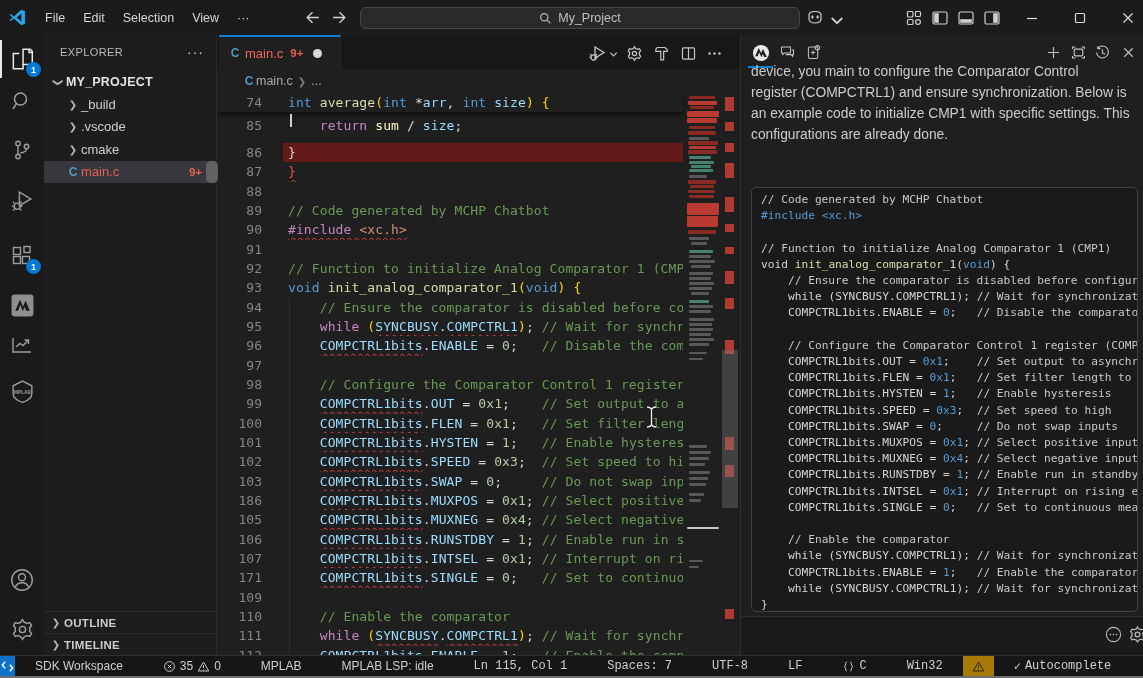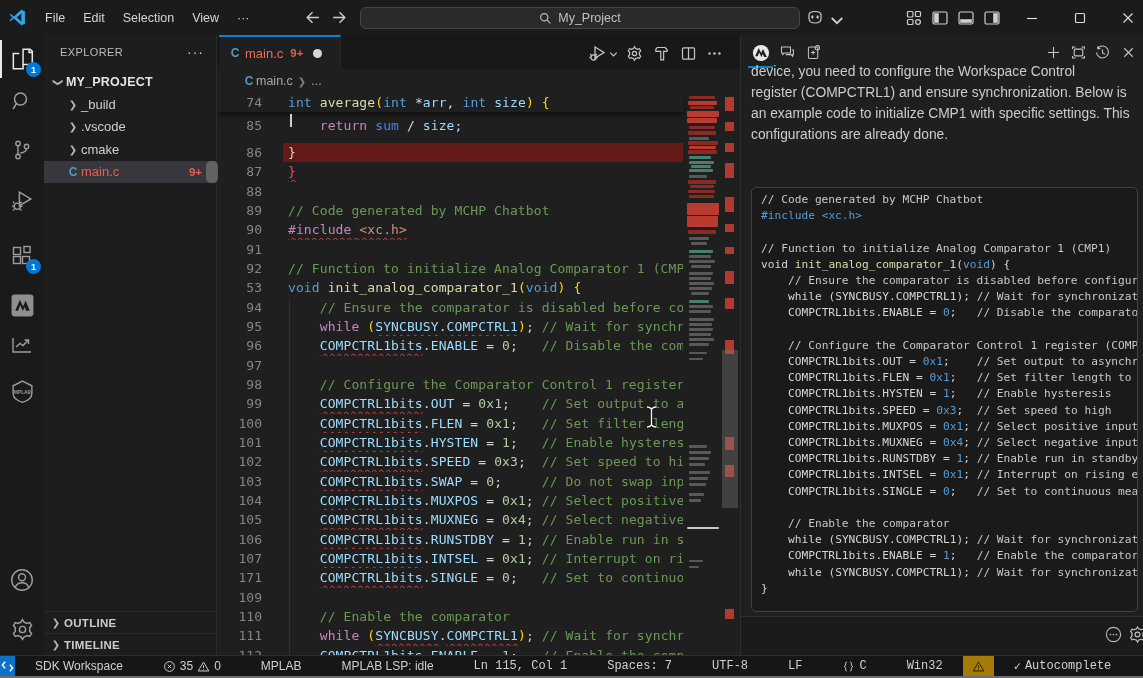--- a/index.html
+++ b/index.html
@@ -350,21 +350,21 @@
       <span class="c-icon">C</span>
       <span>main.c</span>
       <span class="bc-sep">❯</span>
       <span>...</span>
     </div>
     <div class="codearea" id="codearea">
       <div class="indent-guide" style="top:205px;height:357px"></div>
       <div id="codelines">
           <div class="code-row" style="top: 23px;">
             <div class="gutter-num">85</div>
-            <div class="code-text">    <span class="" style="color:#C586C0">return</span> <span class="" style="color:#3b82f6">sum</span> <span class="" style="color:#D4D4D4">/</span> <span class="" style="color:#9CDCFE">size</span><span class="" style="color:#D4D4D4">;</span></div>
+            <div class="code-text">    <span class="" style="color:#C586C0">return</span> <span class="" style="color:#fef9c3">sum</span> <span class="" style="color:#D4D4D4">/</span> <span class="" style="color:#9CDCFE">size</span><span class="" style="color:#D4D4D4">;</span></div>
           </div>
           <div class="code-row" style="top: 50px;">
             <div class="row-redbg"></div>
             <div class="gutter-num">86</div>
             <div class="code-text"><span style="color:#d4d4d4">}</span></div>
           </div>
           <div class="code-row" style="top: 69.33px;">
             <div class="gutter-num">87</div>
             <div class="code-text"><span class="sq" style="color:#f14c4c">}</span></div>
           </div>
@@ -382,21 +382,21 @@
           </div>
           <div class="code-row" style="top: 146.65px;">
             <div class="gutter-num">91</div>
             <div class="code-text"></div>
           </div>
           <div class="code-row" style="top: 165.98px;">
             <div class="gutter-num">92</div>
             <div class="code-text"><span style="color:#6A9955">// Function to initialize Analog Comparator 1 (CMP1)</span></div>
           </div>
           <div class="code-row" style="top: 185.31px;">
-            <div class="gutter-num">53</div>
+            <div class="gutter-num">93</div>
             <div class="code-text"><span class="" style="color:#569CD6">void</span> <span class="" style="color:#DCDCAA">init_analog_comparator_1</span><span class="" style="color:#FFD700">(</span><span class="" style="color:#569CD6">void</span><span class="" style="color:#FFD700">)</span> <span class="" style="color:#FFD700">{</span></div>
           </div>
           <div class="code-row" style="top: 204.64px;">
             <div class="gutter-num">94</div>
             <div class="code-text">    <span style="color:#6A9955">// Ensure the comparator is disabled before configuration</span></div>
           </div>
           <div class="code-row" style="top: 223.97px;">
             <div class="gutter-num">95</div>
             <div class="code-text">    <span class="" style="color:#C586C0">while</span> <span class="" style="color:#FFD700">(</span><span class="sq" style="color:#9CDCFE">SYNCBUSY</span><span class="" style="color:#D4D4D4">.</span><span class="sq" style="color:#9CDCFE">COMPCTRL1</span><span class="" style="color:#FFD700">)</span><span class="" style="color:#D4D4D4">;</span> <span style="color:#6A9955">// Wait for synchronization</span></div>
           </div>
@@ -426,21 +426,21 @@
           </div>
           <div class="code-row" style="top: 359.28px;">
             <div class="gutter-num">102</div>
             <div class="code-text">    <span class="sq" style="color:#9CDCFE">COMPCTRL1bits</span><span class="" style="color:#D4D4D4">.</span><span class="" style="color:#9CDCFE">SPEED</span> <span class="" style="color:#D4D4D4">=</span> <span class="" style="color:#B5CEA8">0x3</span><span class="" style="color:#D4D4D4">;</span>  <span style="color:#6A9955">// Set speed to high</span></div>
           </div>
           <div class="code-row" style="top: 378.61px;">
             <div class="gutter-num">103</div>
             <div class="code-text">    <span class="sq" style="color:#9CDCFE">COMPCTRL1bits</span><span class="" style="color:#D4D4D4">.</span><span class="" style="color:#9CDCFE">SWAP</span> <span class="" style="color:#D4D4D4">=</span> <span class="" style="color:#B5CEA8">0</span><span class="" style="color:#D4D4D4">;</span>     <span style="color:#6A9955">// Do not swap inputs</span></div>
           </div>
           <div class="code-row" style="top: 397.94px;">
-            <div class="gutter-num">104</div>
+            <div class="gutter-num">186</div>
             <div class="code-text">    <span class="sq" style="color:#9CDCFE">COMPCTRL1bits</span><span class="" style="color:#D4D4D4">.</span><span class="" style="color:#9CDCFE">MUXPOS</span> <span class="" style="color:#D4D4D4">=</span> <span class="" style="color:#B5CEA8">0x1</span><span class="" style="color:#D4D4D4">;</span> <span style="color:#6A9955">// Select positive input</span></div>
           </div>
           <div class="code-row" style="top: 417.27px;">
             <div class="gutter-num">105</div>
             <div class="code-text">    <span class="sq" style="color:#9CDCFE">COMPCTRL1bits</span><span class="" style="color:#D4D4D4">.</span><span class="" style="color:#9CDCFE">MUXNEG</span> <span class="" style="color:#D4D4D4">=</span> <span class="" style="color:#B5CEA8">0x4</span><span class="" style="color:#D4D4D4">;</span> <span style="color:#6A9955">// Select negative input</span></div>
           </div>
           <div class="code-row" style="top: 436.6px;">
             <div class="gutter-num">106</div>
             <div class="code-text">    <span class="sq" style="color:#9CDCFE">COMPCTRL1bits</span><span class="" style="color:#D4D4D4">.</span><span class="" style="color:#9CDCFE">RUNSTDBY</span> <span class="" style="color:#D4D4D4">=</span> <span class="" style="color:#B5CEA8">1</span><span class="" style="color:#D4D4D4">;</span> <span style="color:#6A9955">// Enable run in standby</span></div>
           </div>
@@ -581,40 +581,41 @@
       </svg>
       <svg class="sp-ico" style="left:353px" viewBox="0 0 20 20" fill="none" stroke="currentColor" stroke-width="1.3">
         <path d="M4.5 5 A7 7 0 1 1 3 10 M4.5 2.5 V5.5 H7.5"></path>
           <path d="M10 6.5 V10.5 L13 12"></path>
       </svg>
       <svg class="sp-ico" style="left:379px" viewBox="0 0 20 20" stroke="currentColor" stroke-width="1.3">
           <path d="M5 5 L15 15 M15 5 L5 15"></path>
         </svg>
     </div>
     <div class="sp-para" id="chatpara">
-        <div>device, you need to configure the Workspace Control</div>
+        <div>device, you main to configure the Comparator Control</div>
         <div>register (COMPCTRL1) and ensure synchronization. Below is</div>
         <div>an example code to initialize CMP1 with specific settings. This</div>
         <div>configurations are already done.</div>
       </div>
     <div class="codeblock" id="chatcode">
         <div class="cb-line"><span style="color:#c8c8c8">// Code generated by MCHP Chatbot</span></div>
         <div class="cb-line"><span class="" style="color:#569CD6">#include</span> <span class="" style="color:#569CD6">&lt;xc.h&gt;</span></div>
         <div class="cb-line">&nbsp;</div>
         <div class="cb-line"><span style="color:#c8c8c8">// Function to initialize Analog Comparator 1 (CMP1)</span></div>
         <div class="cb-line"><span class="" style="color:#d4d4d4">void</span> <span class="" style="color:#DCDCAA">init_analog_comparator_1</span><span class="" style="color:#d4d4d4">(</span><span class="" style="color:#569CD6">void</span><span class="" style="color:#d4d4d4">)</span> <span class="" style="color:#d4d4d4">{</span></div>
         <div class="cb-line">    <span style="color:#c8c8c8">// Ensure the comparator is disabled before configuration</span></div>
         <div class="cb-line">    <span class="" style="color:#d4d4d4">while</span> <span class="" style="color:#d4d4d4">(</span><span class="" style="color:#d4d4d4">SYNCBUSY</span><span class="" style="color:#d4d4d4">.</span><span class="" style="color:#d4d4d4">COMPCTRL1</span><span class="" style="color:#d4d4d4">)</span><span class="" style="color:#d4d4d4">;</span> <span style="color:#c8c8c8">// Wait for synchronization</span></div>
         <div class="cb-line">    <span class="" style="color:#d4d4d4">COMPCTRL1bits</span><span class="" style="color:#d4d4d4">.</span><span class="" style="color:#d4d4d4">ENABLE</span> <span class="" style="color:#d4d4d4">=</span> <span class="" style="color:#569CD6">0</span><span class="" style="color:#d4d4d4">;</span>   <span style="color:#c8c8c8">// Disable the comparator</span></div>
         <div class="cb-line">&nbsp;</div>
         <div class="cb-line">    <span style="color:#c8c8c8">// Configure the Comparator Control 1 register (COMPCTRL1)</span></div>
         <div class="cb-line">    <span class="" style="color:#d4d4d4">COMPCTRL1bits</span><span class="" style="color:#d4d4d4">.</span><span class="" style="color:#d4d4d4">OUT</span> <span class="" style="color:#d4d4d4">=</span> <span class="" style="color:#569CD6">0x1</span><span class="" style="color:#d4d4d4">;</span>    <span style="color:#c8c8c8">// Set output to asynchronous</span></div>
         <div class="cb-line">    <span class="" style="color:#d4d4d4">COMPCTRL1bits</span><span class="" style="color:#d4d4d4">.</span><span class="" style="color:#d4d4d4">FLEN</span> <span class="" style="color:#d4d4d4">=</span> <span class="" style="color:#569CD6">0x1</span><span class="" style="color:#d4d4d4">;</span>   <span style="color:#c8c8c8">// Set filter length to 1</span></div>
         <div class="cb-line">    <span class="" style="color:#d4d4d4">COMPCTRL1bits</span><span class="" style="color:#d4d4d4">.</span><span class="" style="color:#d4d4d4">HYSTEN</span> <span class="" style="color:#d4d4d4">=</span> <span class="" style="color:#569CD6">1</span><span class="" style="color:#d4d4d4">;</span>   <span style="color:#c8c8c8">// Enable hysteresis</span></div>
         <div class="cb-line">    <span class="" style="color:#d4d4d4">COMPCTRL1bits</span><span class="" style="color:#d4d4d4">.</span><span class="" style="color:#d4d4d4">SPEED</span> <span class="" style="color:#d4d4d4">=</span> <span class="" style="color:#569CD6">0x3</span><span class="" style="color:#d4d4d4">;</span>  <span style="color:#c8c8c8">// Set speed to high</span></div>
+        <div class="cb-line">    <span class="" style="color:#d4d4d4">COMPCTRL1bits</span><span class="" style="color:#d4d4d4">.</span><span class="" style="color:#d4d4d4">SWAP</span> <span class="" style="color:#d4d4d4">=</span> <span class="" style="color:#569CD6">0</span><span class="" style="color:#d4d4d4">;</span>     <span style="color:#c8c8c8">// Do not swap inputs</span></div>
         <div class="cb-line">    <span class="" style="color:#d4d4d4">COMPCTRL1bits</span><span class="" style="color:#d4d4d4">.</span><span class="" style="color:#d4d4d4">MUXPOS</span> <span class="" style="color:#d4d4d4">=</span> <span class="" style="color:#569CD6">0x1</span><span class="" style="color:#d4d4d4">;</span> <span style="color:#c8c8c8">// Select positive input</span></div>
         <div class="cb-line">    <span class="" style="color:#d4d4d4">COMPCTRL1bits</span><span class="" style="color:#d4d4d4">.</span><span class="" style="color:#d4d4d4">MUXNEG</span> <span class="" style="color:#d4d4d4">=</span> <span class="" style="color:#569CD6">0x4</span><span class="" style="color:#d4d4d4">;</span> <span style="color:#c8c8c8">// Select negative input</span></div>
         <div class="cb-line">    <span class="" style="color:#d4d4d4">COMPCTRL1bits</span><span class="" style="color:#d4d4d4">.</span><span class="" style="color:#d4d4d4">RUNSTDBY</span> <span class="" style="color:#d4d4d4">=</span> <span class="" style="color:#569CD6">1</span><span class="" style="color:#d4d4d4">;</span> <span style="color:#c8c8c8">// Enable run in standby</span></div>
         <div class="cb-line">    <span class="" style="color:#d4d4d4">COMPCTRL1bits</span><span class="" style="color:#d4d4d4">.</span><span class="" style="color:#d4d4d4">INTSEL</span> <span class="" style="color:#d4d4d4">=</span> <span class="" style="color:#569CD6">0x1</span><span class="" style="color:#d4d4d4">;</span> <span style="color:#c8c8c8">// Interrupt on rising edge</span></div>
         <div class="cb-line">    <span class="" style="color:#d4d4d4">COMPCTRL1bits</span><span class="" style="color:#d4d4d4">.</span><span class="" style="color:#d4d4d4">SINGLE</span> <span class="" style="color:#d4d4d4">=</span> <span class="" style="color:#569CD6">0</span><span class="" style="color:#d4d4d4">;</span>   <span style="color:#c8c8c8">// Set to continuous measurement</span></div>
         <div class="cb-line">&nbsp;</div>
         <div class="cb-line">    <span style="color:#c8c8c8">// Enable the comparator</span></div>
         <div class="cb-line">    <span class="" style="color:#d4d4d4">while</span> <span class="" style="color:#d4d4d4">(</span><span class="" style="color:#d4d4d4">SYNCBUSY</span><span class="" style="color:#d4d4d4">.</span><span class="" style="color:#d4d4d4">COMPCTRL1</span><span class="" style="color:#d4d4d4">)</span><span class="" style="color:#d4d4d4">;</span> <span style="color:#c8c8c8">// Wait for synchronization</span></div>
         <div class="cb-line">    <span class="" style="color:#d4d4d4">COMPCTRL1bits</span><span class="" style="color:#d4d4d4">.</span><span class="" style="color:#d4d4d4">ENABLE</span> <span class="" style="color:#d4d4d4">=</span> <span class="" style="color:#569CD6">1</span><span class="" style="color:#d4d4d4">;</span>   <span style="color:#c8c8c8">// Enable the comparator</span></div>
         <div class="cb-line">    <span class="" style="color:#d4d4d4">while</span> <span class="" style="color:#d4d4d4">(</span><span class="" style="color:#d4d4d4">SYNCBUSY</span><span class="" style="color:#d4d4d4">.</span><span class="" style="color:#d4d4d4">COMPCTRL1</span><span class="" style="color:#d4d4d4">)</span><span class="" style="color:#d4d4d4">;</span> <span style="color:#c8c8c8">// Wait for synchronization</span></div>

